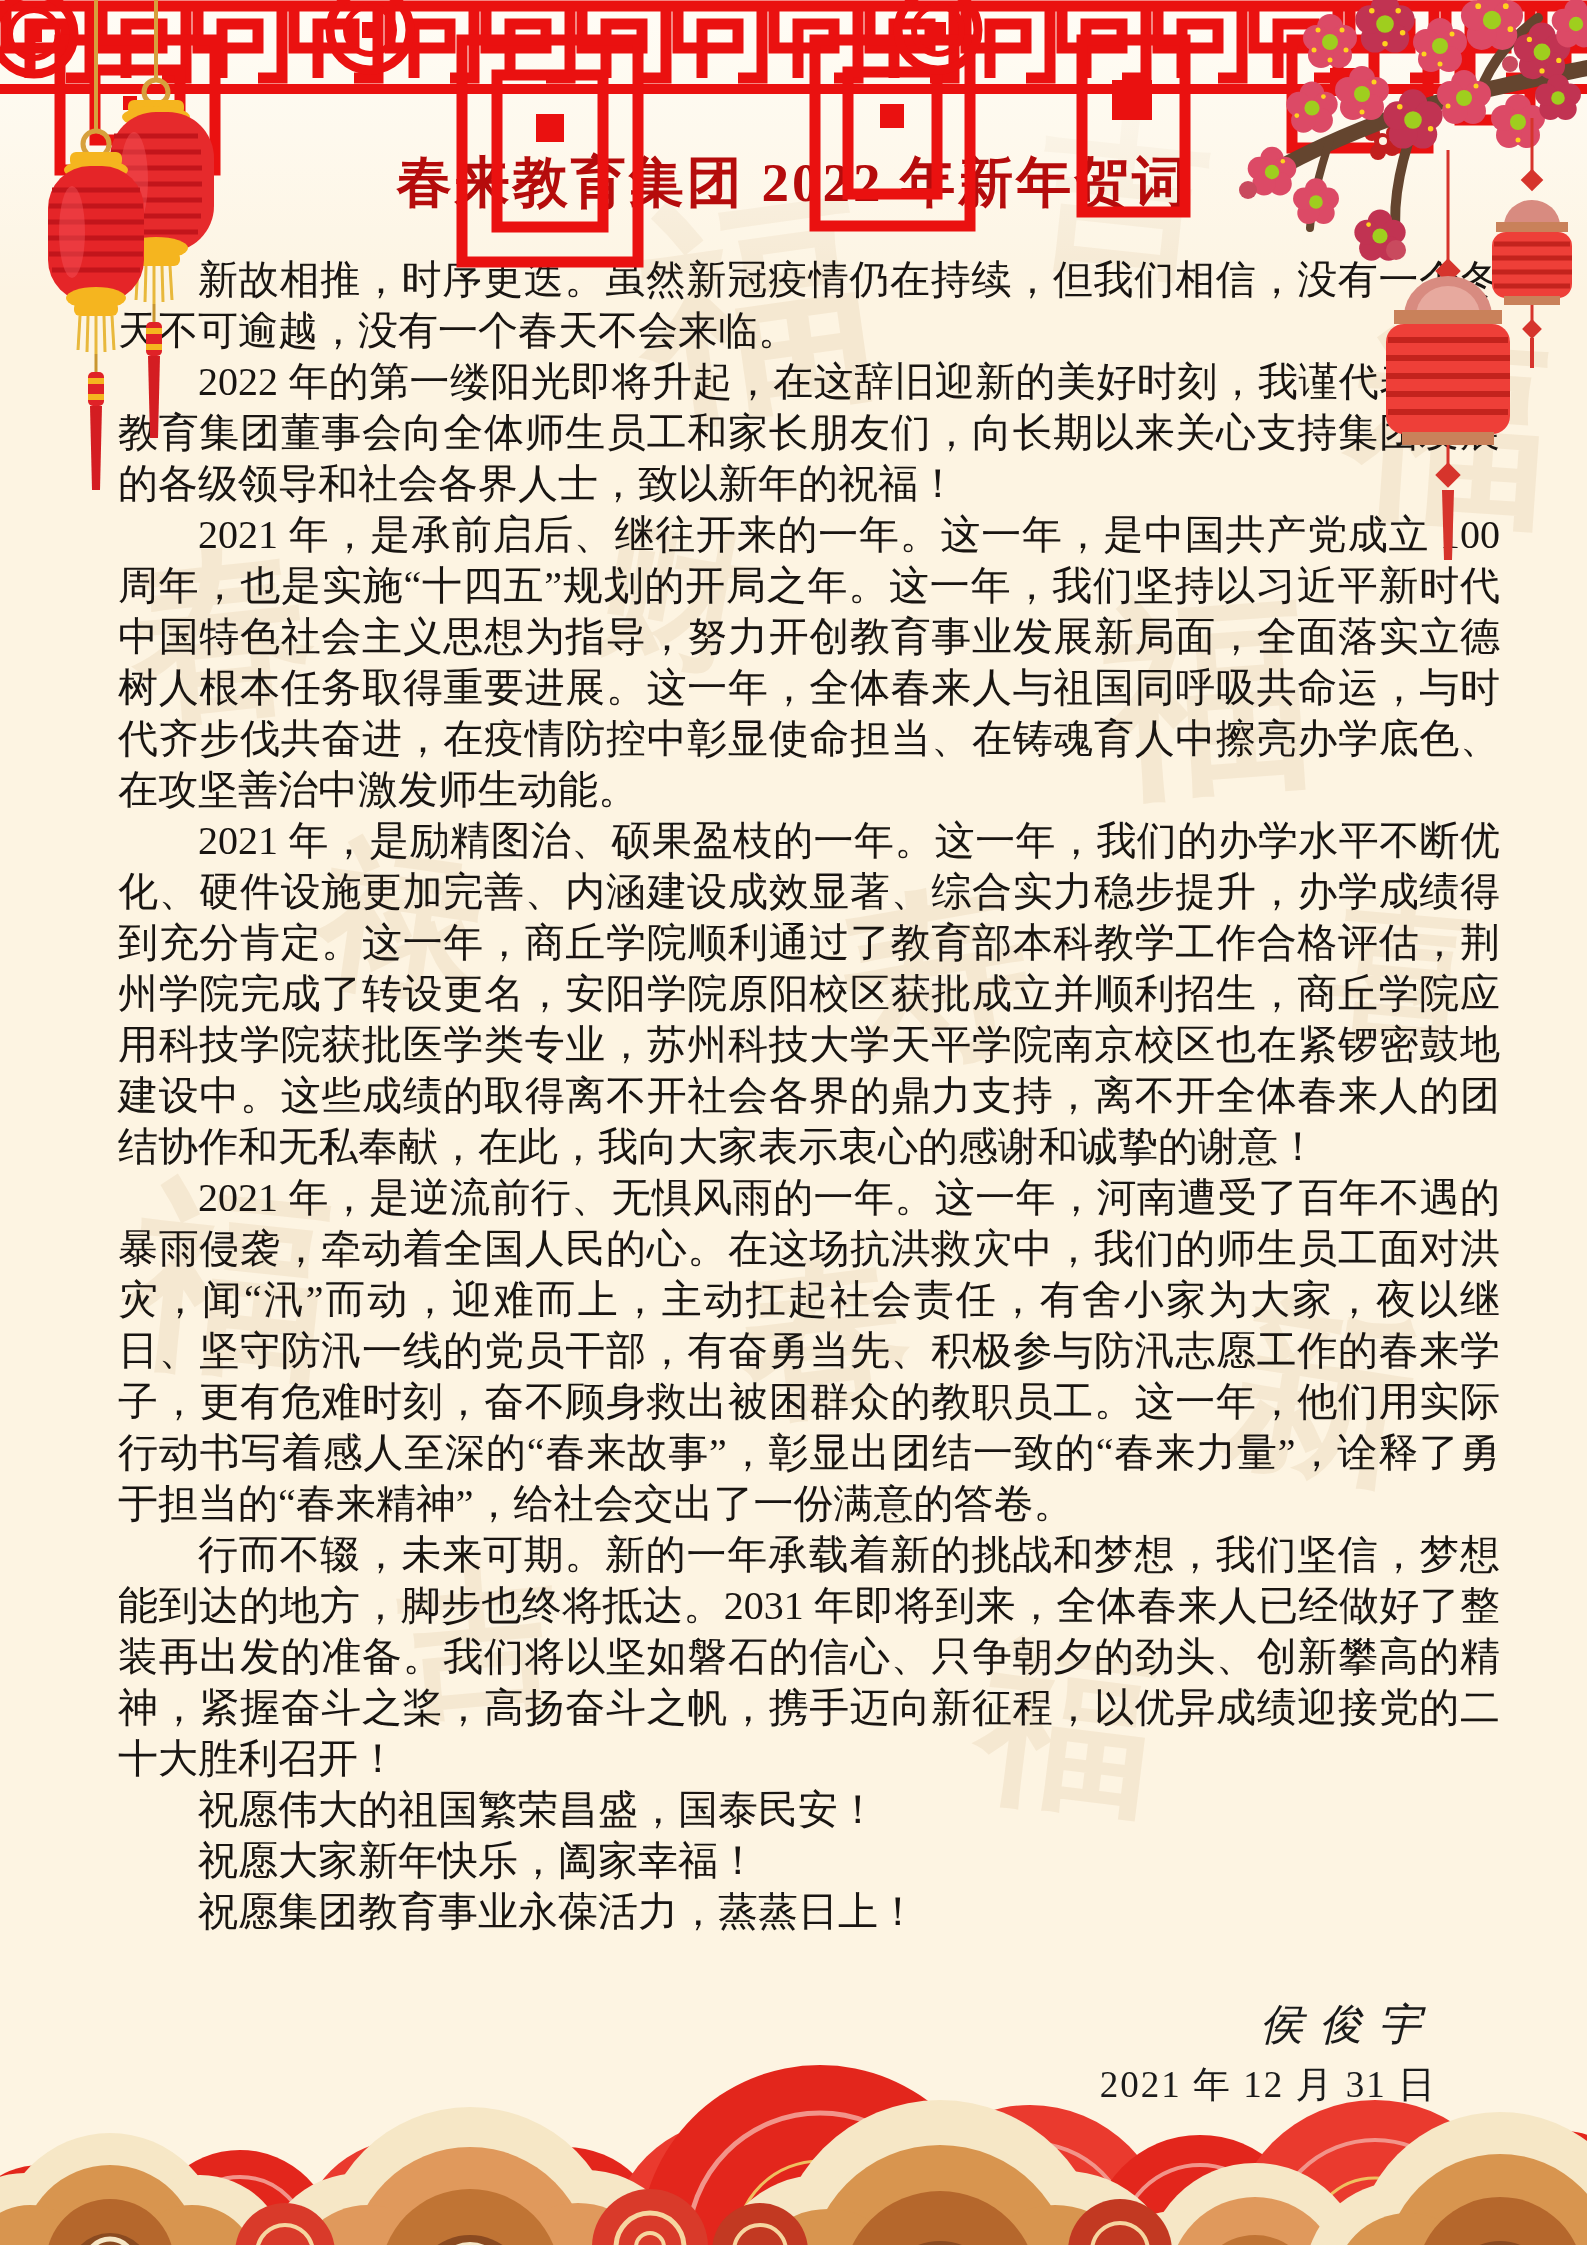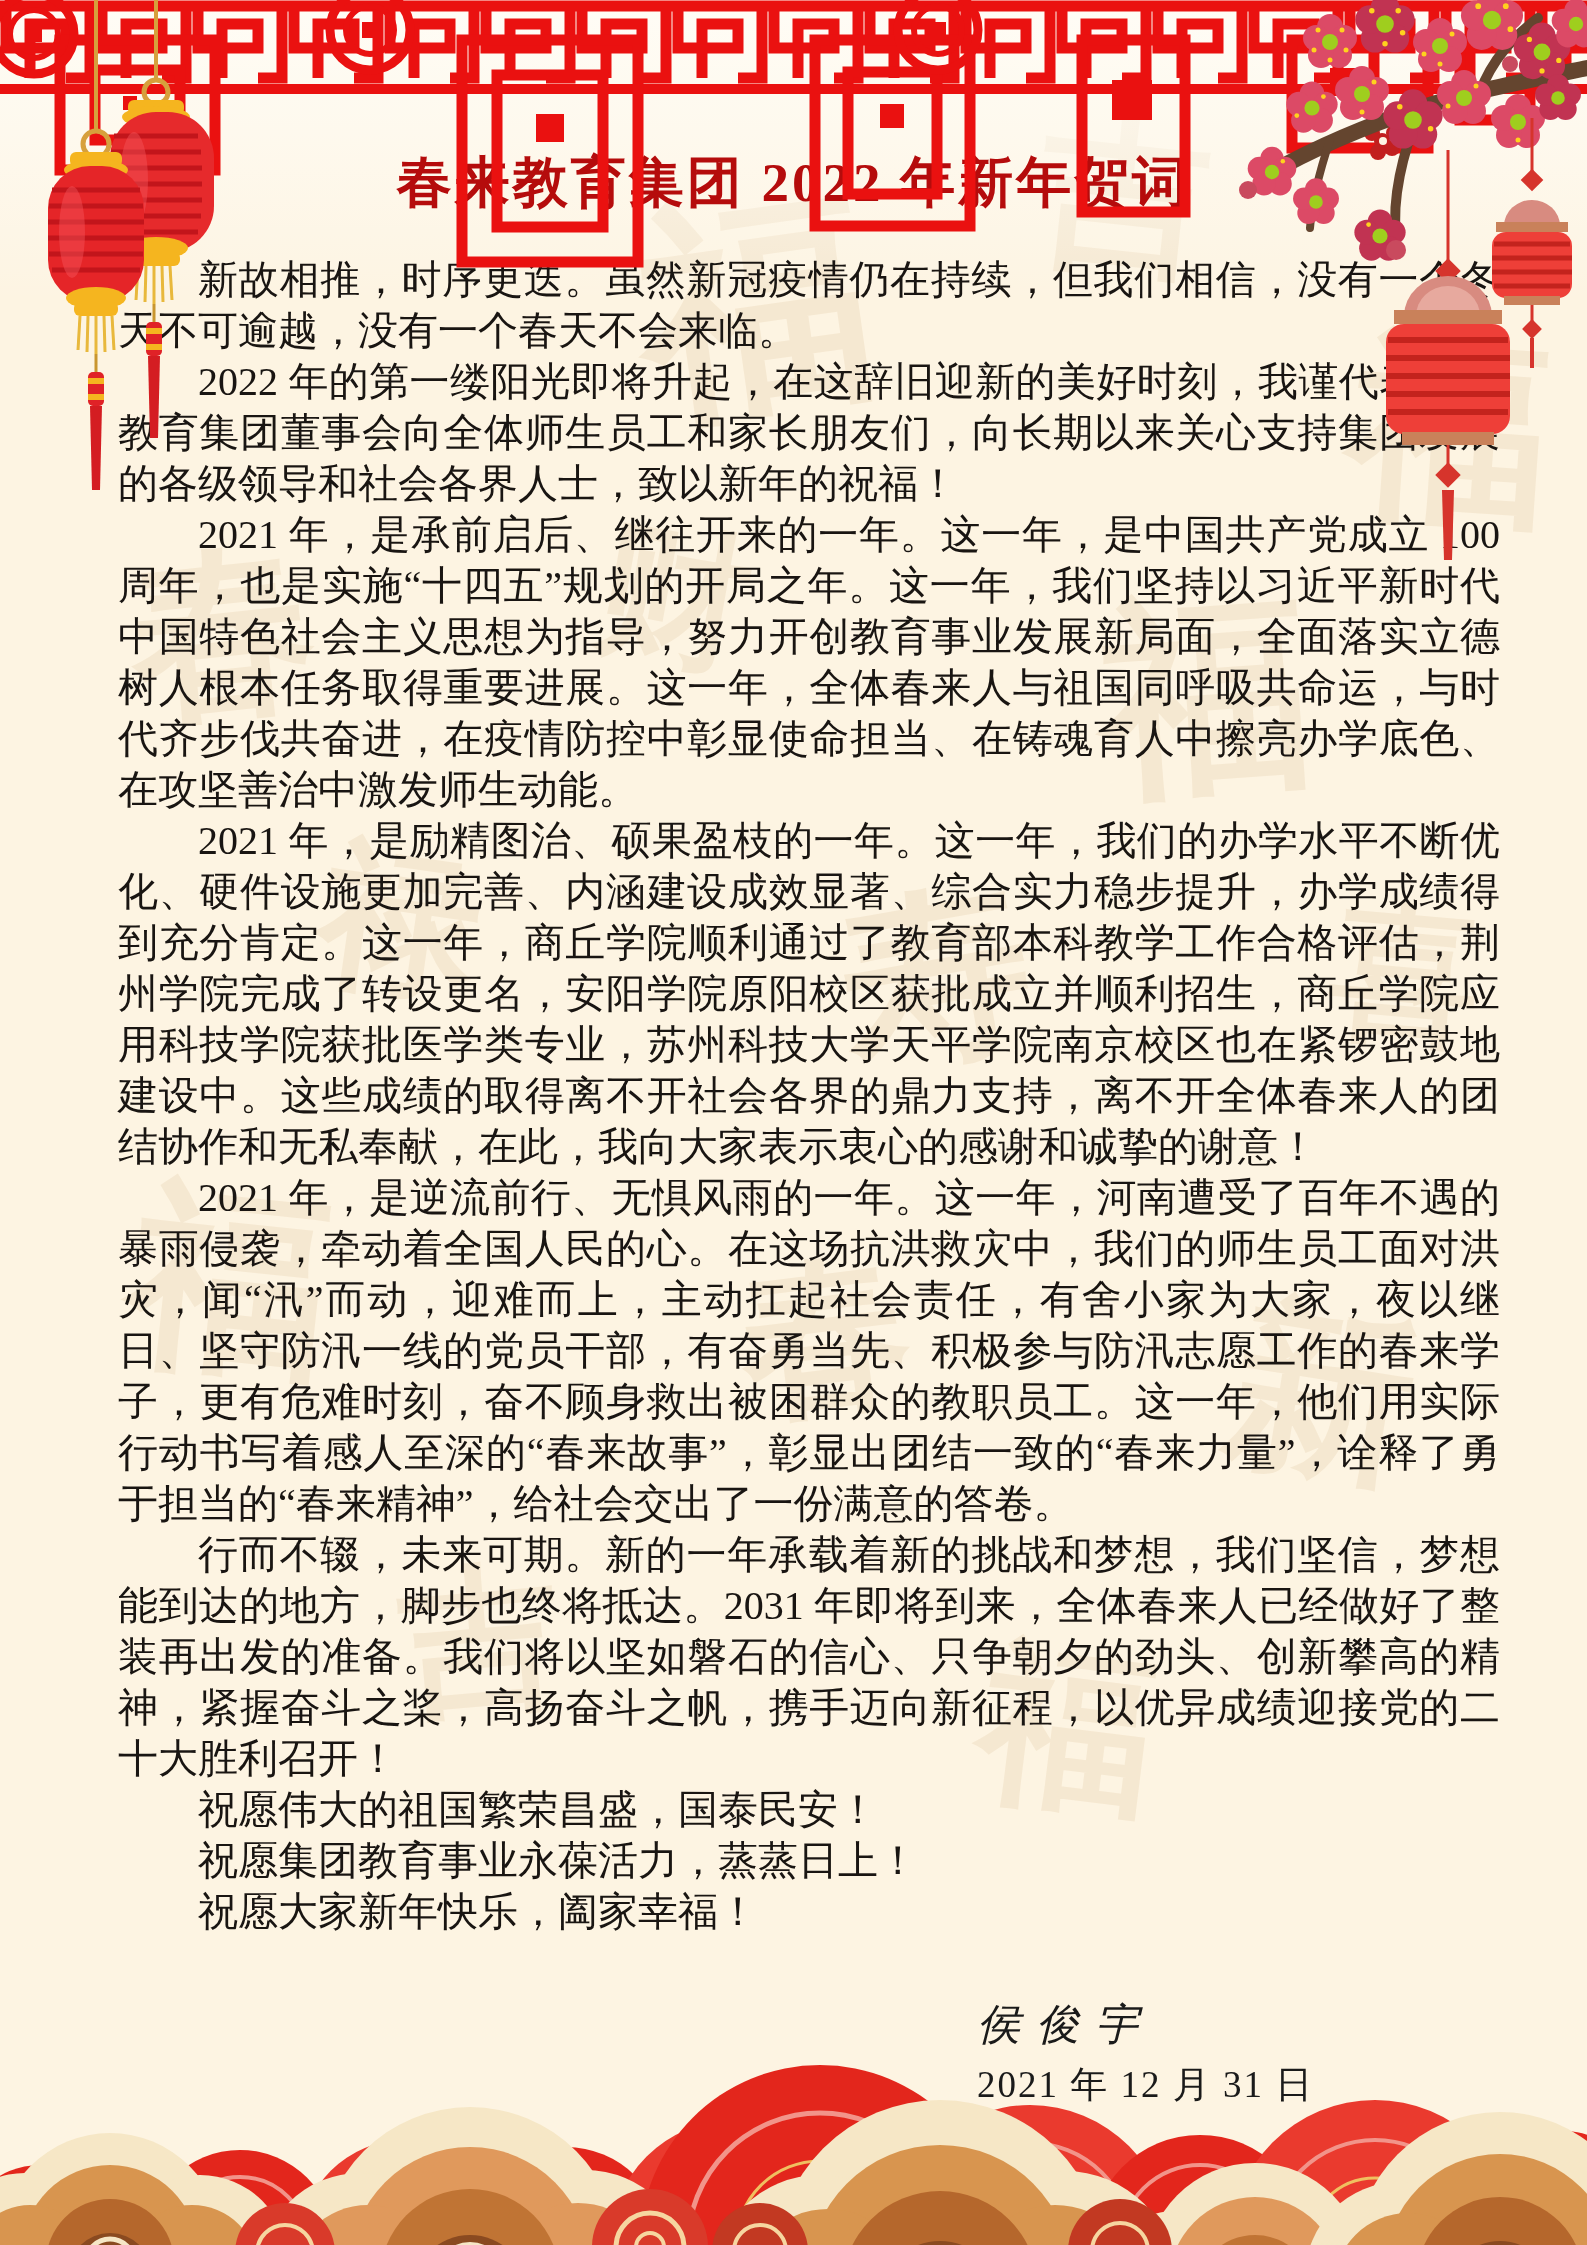--- a/index.html
+++ b/index.html
@@ -24,21 +24,21 @@
     text-align:center; font-size:55px; font-weight:bold; color:#b50c0c;
     letter-spacing:3px;
   }
   .body-text{
     position:absolute; top:254px; left:118px; width:1382px; z-index:3;
     font-size:40px; line-height:51px; color:#191512; text-align:justify;
   }
   .body-text p{margin:0; text-indent:80px;}
   .sign-block{
     position:absolute; top:1996px; right:150px; width:460px; z-index:3;
-    text-align:left; color:#1a1a1a;
+    text-align:right; color:#1a1a1a;
   }
   .sig-name{font-size:43px; font-style:italic; letter-spacing:16px;}
   .sig-date{font-size:37px; margin-top:6px; letter-spacing:2px;}
   .top-border{position:absolute; top:0; left:0; z-index:4;}
   .lanterns-left{position:absolute; top:0; left:18px; z-index:5;}
   .plum-right{position:absolute; top:0; left:1080px; z-index:5;}
   .clouds{position:absolute; bottom:0; left:0; z-index:6;}
 </style>
 </head>
 <body>
@@ -67,22 +67,22 @@
   <h1 class="title">春来教育集团 2022 年新年贺词</h1>
 
   <div class="body-text">
     <p>新故相推，时序更迭。虽然新冠疫情仍在持续，但我们相信，没有一个冬天不可逾越，没有一个春天不会来临。</p>
     <p>2022 年的第一缕阳光即将升起，在这辞旧迎新的美好时刻，我谨代表春来教育集团董事会向全体师生员工和家长朋友们，向长期以来关心支持集团发展的各级领导和社会各界人士，致以新年的祝福！</p>
     <p>2021 年，是承前启后、继往开来的一年。这一年，是中国共产党成立 100 周年，也是实施“十四五”规划的开局之年。这一年，我们坚持以习近平新时代中国特色社会主义思想为指导，努力开创教育事业发展新局面，全面落实立德树人根本任务取得重要进展。这一年，全体春来人与祖国同呼吸共命运，与时代齐步伐共奋进，在疫情防控中彰显使命担当、在铸魂育人中擦亮办学底色、在攻坚善治中激发师生动能。</p>
     <p>2021 年，是励精图治、硕果盈枝的一年。这一年，我们的办学水平不断优化、硬件设施更加完善、内涵建设成效显著、综合实力稳步提升，办学成绩得到充分肯定。这一年，商丘学院顺利通过了教育部本科教学工作合格评估，荆州学院完成了转设更名，安阳学院原阳校区获批成立并顺利招生，商丘学院应用科技学院获批医学类专业，苏州科技大学天平学院南京校区也在紧锣密鼓地建设中。这些成绩的取得离不开社会各界的鼎力支持，离不开全体春来人的团结协作和无私奉献，在此，我向大家表示衷心的感谢和诚挚的谢意！</p>
     <p>2021 年，是逆流前行、无惧风雨的一年。这一年，河南遭受了百年不遇的暴雨侵袭，牵动着全国人民的心。在这场抗洪救灾中，我们的师生员工面对洪灾，闻“汛”而动，迎难而上，主动扛起社会责任，有舍小家为大家，夜以继日、坚守防汛一线的党员干部，有奋勇当先、积极参与防汛志愿工作的春来学子，更有危难时刻，奋不顾身救出被困群众的教职员工。这一年，他们用实际行动书写着感人至深的“春来故事”，彰显出团结一致的“春来力量”，诠释了勇于担当的“春来精神”，给社会交出了一份满意的答卷。</p>
     <p>行而不辍，未来可期。新的一年承载着新的挑战和梦想，我们坚信，梦想能到达的地方，脚步也终将抵达。2031 年即将到来，全体春来人已经做好了整装再出发的准备。我们将以坚如磐石的信心、只争朝夕的劲头、创新攀高的精神，紧握奋斗之桨，高扬奋斗之帆，携手迈向新征程，以优异成绩迎接党的二十大胜利召开！</p>
     <p>祝愿伟大的祖国繁荣昌盛，国泰民安！</p>
+    <p>祝愿大家新年快乐，阖家幸福！</p>
     <p>祝愿集团教育事业永葆活力，蒸蒸日上！</p>
-    <p>祝愿大家新年快乐，阖家幸福！</p>
   </div>
 
   <div class="sign-block">
     <div class="sig-name">侯俊宇</div>
     <div class="sig-date">2021 年 12 月 31 日</div>
   </div>
 
   <svg class="top-border" width="1587" height="300" viewBox="0 0 1587 300">
     <defs>
       <pattern id="fret" width="96" height="84" patternUnits="userSpaceOnUse">

